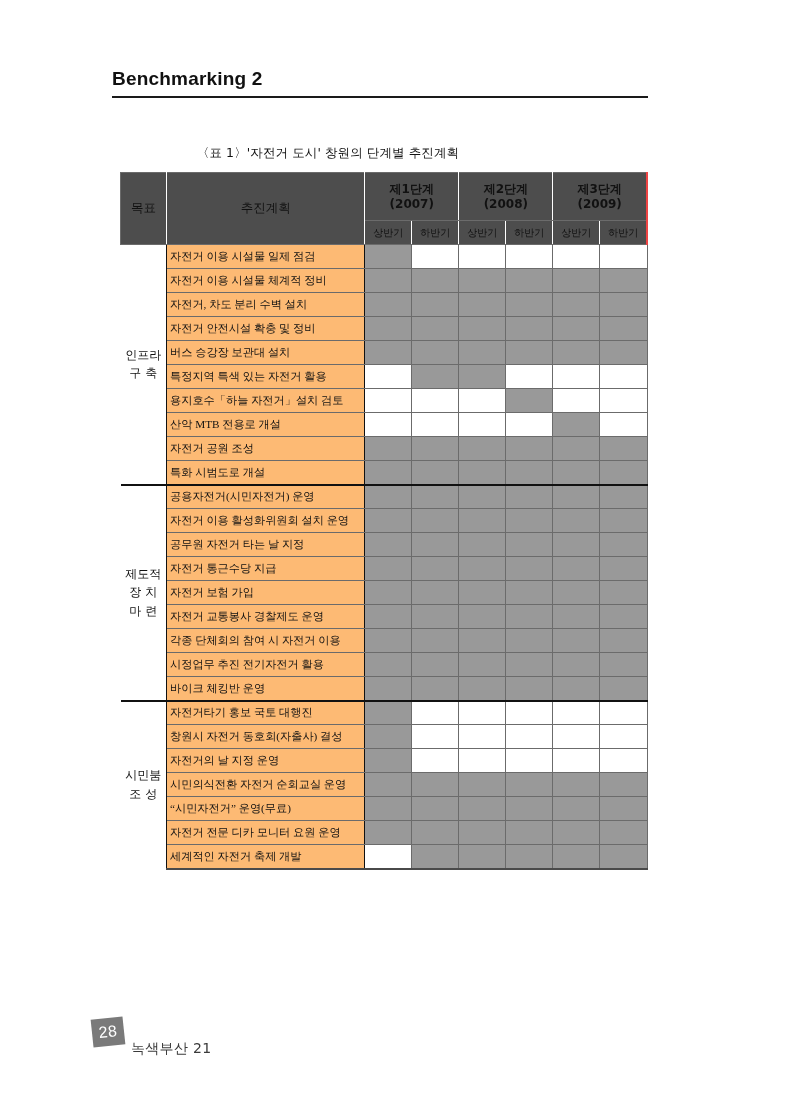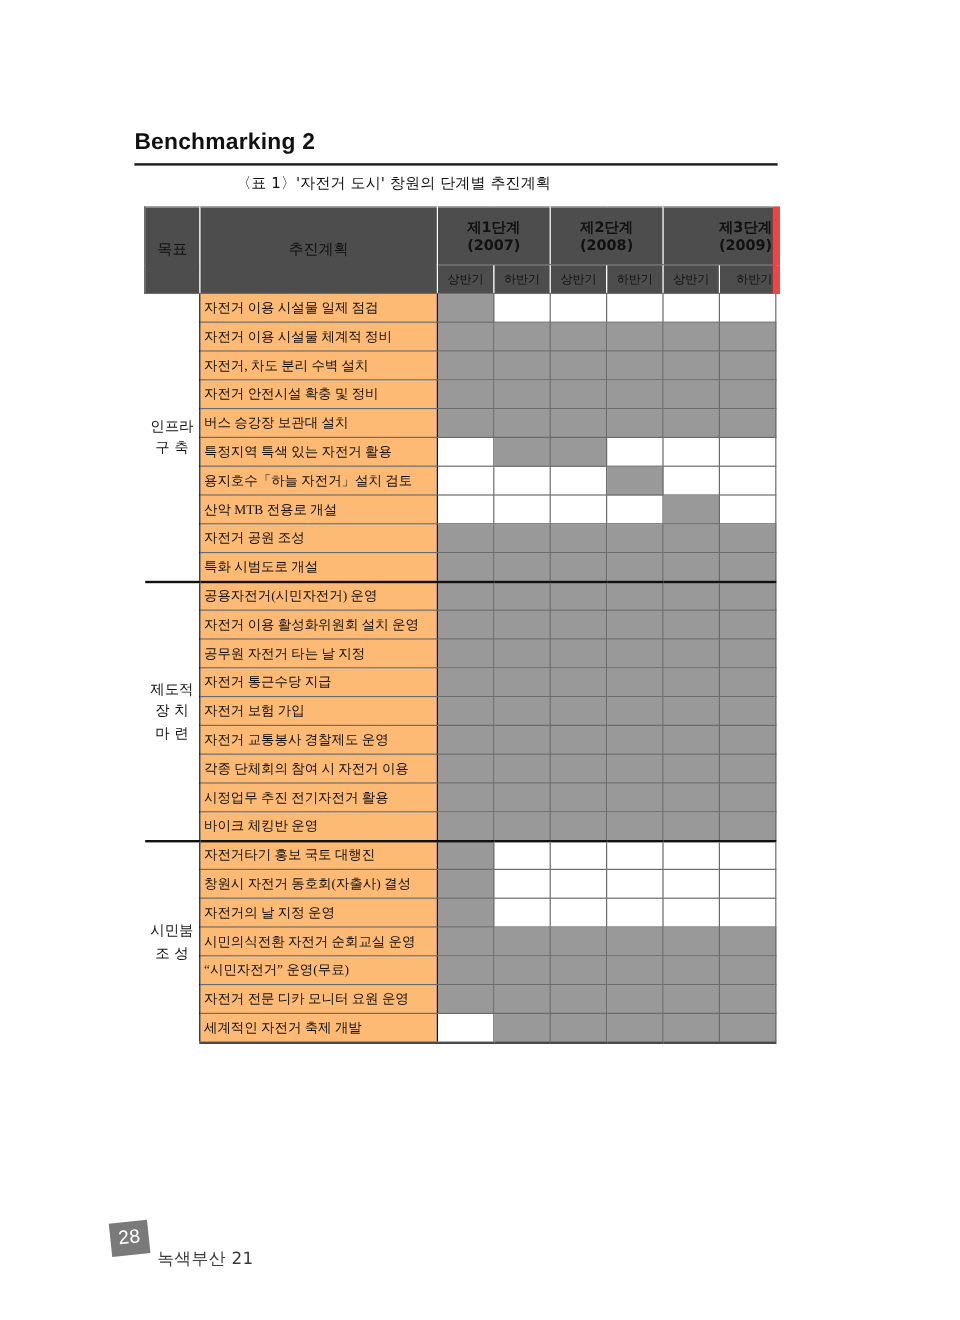--- a/index.html
+++ b/index.html
@@ -20,21 +20,20 @@
     position: absolute;
     inset: 0;
   }
 
   
   .doc-header {
     position: absolute;
     left: 112px;
     top: 68px;
     width: 536px;
-    margin-top: 40px;
   }
   .doc-header-title {
     font-family: "Liberation Sans", "DejaVu Sans", sans-serif;
     font-size: 19px;
     font-weight: bold;
     letter-spacing: 0.2px;
     color: #111111;
     padding-bottom: 6px;
   }
   .doc-header-rule {
@@ -102,21 +101,21 @@
     border-left: 1.2px solid #ffffff;
   }
   thead th.hdr-goal {
     font-size: 12.5px;
     border-right: 1.2px solid #ffffff;
   }
   thead th.hdr-plan {
     font-size: 12.5px;
     border-right: 1.2px solid #ffffff;
   }
-  thead th.last-col { border-right: 6px solid #ef4444; text-align: right; }
+  thead th.last-col { border-right: 2px solid #ef4444; }
 
   .stage-name { display: block; }
   .stage-year { display: block; }
 
   
   tbody td {
     height: 24px;
     border-top: 1.1px solid #111111;
     border-bottom: 1.1px solid #111111;
     border-left: 0.7px solid #8a8a8a;

